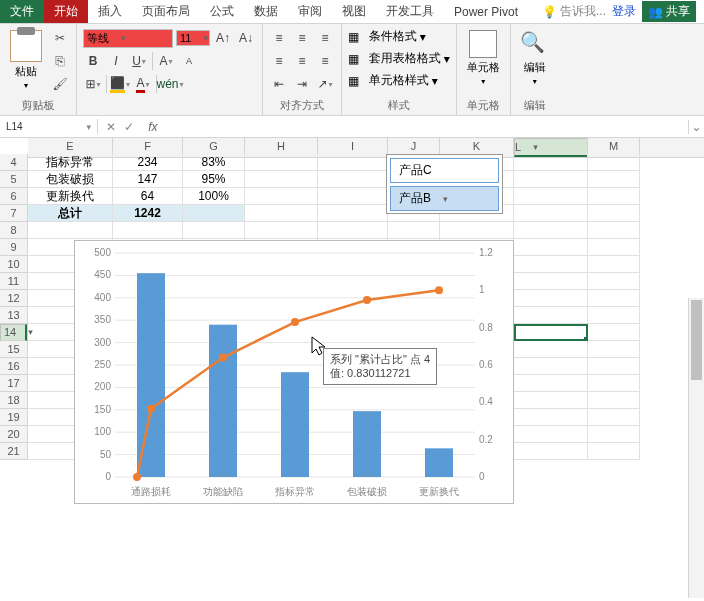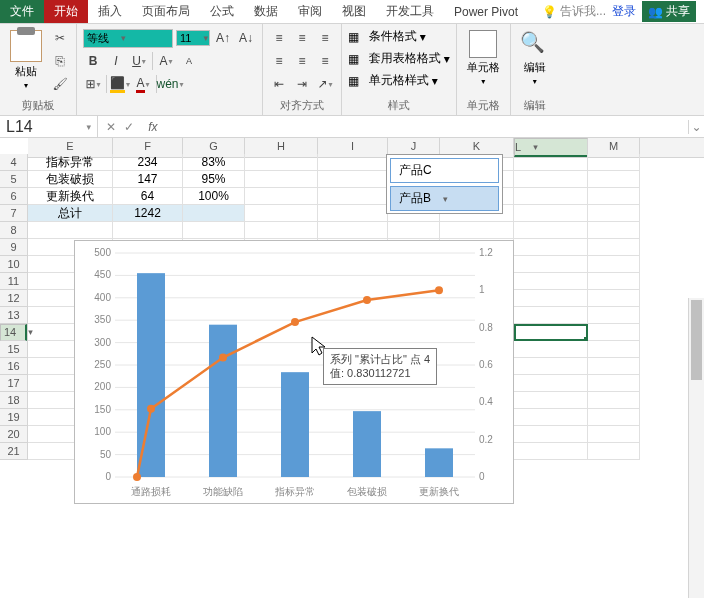--- a/index.html
+++ b/index.html
@@ -14,44 +14,44 @@
 .share{background:#217346;color:#fff;padding:2px 6px;display:flex;align-items:center;gap:3px}
 .ribbon{background:#f3f3f3;border-bottom:1px solid #d4d4d4;display:flex;height:92px}
 .grp{border-right:1px solid #d4d4d4;display:flex;flex-direction:column;padding:4px 6px 2px}
 .grp-body{flex:1;display:flex;gap:4px;align-items:flex-start}
 .grp-label{text-align:center;font-size:11px;color:#666;padding-top:2px}
 .btn-lg{display:flex;flex-direction:column;align-items:center;gap:2px;padding:2px 4px;font-size:11px}
 .paste-icon{width:32px;height:32px;border:1px solid #c49a6c;background:#fff;position:relative}
 .paste-icon::before{content:"";position:absolute;top:-4px;left:6px;width:18px;height:8px;background:#888;border-radius:2px}
 .col{display:flex;flex-direction:column;gap:3px}
 .row{display:flex;gap:3px;align-items:center}
-.sel{border:1px solid #c0c0c0;background:#14b8a6;padding:1px 3px;font-size:11px;display:flex;align-items:center;gap:12px}
+.sel{border:1px solid #c0c0c0;background:#ef4444;padding:1px 3px;font-size:11px;display:flex;align-items:center;gap:12px}
 .sel::after{content:"▾";color:#666;font-size:9px}
 .ico-btn{width:20px;height:20px;border:none;background:transparent;display:inline-flex;align-items:center;justify-content:center;font-size:12px;color:#444}
 .ico-btn.dd::after{content:"▾";font-size:8px;margin-left:1px;color:#888}
 .namebox-row{display:flex;align-items:center;height:22px;border-bottom:1px solid #d4d4d4;background:#fff}
-.namebox{width:98px;border-right:1px solid #d4d4d4;padding:2px 6px;font-size:16px;color:#333;display:flex;align-items:center;justify-content:space-between}
+.namebox{width:98px;border-right:1px solid #d4d4d4;padding:2px 6px;font-size:10px;color:#333;display:flex;align-items:center;justify-content:space-between}
 .namebox::after{content:"▾";color:#888;font-size:9px}
 .fx-btns{display:flex;gap:8px;padding:0 8px;color:#888}
 .fx{font-style:italic;color:#666;padding:0 6px}
 .formula-bar{flex:1;padding:2px 6px}
 .formula-expand{width:16px;text-align:center;color:#888;border-left:1px solid #d4d4d4}
 .sheet{position:relative;background:#fff}
 .colheads{display:flex;margin-left:28px;border-bottom:1px solid #d4d4d4;background:#f3f3f3}
 .colhead{border-right:1px solid #d4d4d4;text-align:center;font-size:11px;color:#555;padding:2px 0}
 .colhead.sel{background:#d5e6d5;border-bottom:2px solid #217346}
 .rowheads{position:absolute;left:0;top:16px;width:28px;background:#f3f3f3;border-right:1px solid #d4d4d4}
 .rowhead{border-bottom:1px solid #d4d4d4;text-align:center;font-size:11px;color:#555;height:17px;line-height:17px}
 .rowhead.sel{background:#d5e6d5;border-right:2px solid #217346}
 .cells{position:absolute;left:28px;top:16px;right:0}
 .cellrow{display:flex;height:17px}
 .cell{border-right:1px solid #e0e0e0;border-bottom:1px solid #e0e0e0;padding:0 3px;font-size:12px;overflow:hidden;white-space:nowrap;display:flex;align-items:center}
 .cell.c{justify-content:center}
 .cell.hl{background:#dcecf5}
-.cell.b{font-weight:normal}
+.cell.b{font-weight:bold}
 .cell.active{border:2px solid #217346;position:relative}
 .cell.active::after{content:"";position:absolute;right:-3px;bottom:-3px;width:5px;height:5px;background:#217346}
 .slicer{position:absolute;border:1px solid #999;background:#fff}
 .slicer-item{border:1px solid #6aa1d9;margin:3px;padding:3px 8px;font-size:12px}
 .slicer-item.sel{background:#c7ddf2}
 .chart{position:absolute;border:1px solid #bbb;background:#fff}
 .tooltip{position:absolute;border:1px solid #808080;background:#fff;padding:3px 6px;font-size:11px;color:#444;line-height:1.3;z-index:10}
 .cursor{position:absolute;z-index:11;pointer-events:none}
 .scroll-v{position:absolute;right:0;top:160px;bottom:0;width:16px;background:#f3f3f3;border-left:1px solid #d4d4d4}
 .scroll-thumb{position:absolute;top:2px;left:2px;right:2px;height:80px;background:#c0c0c0}

